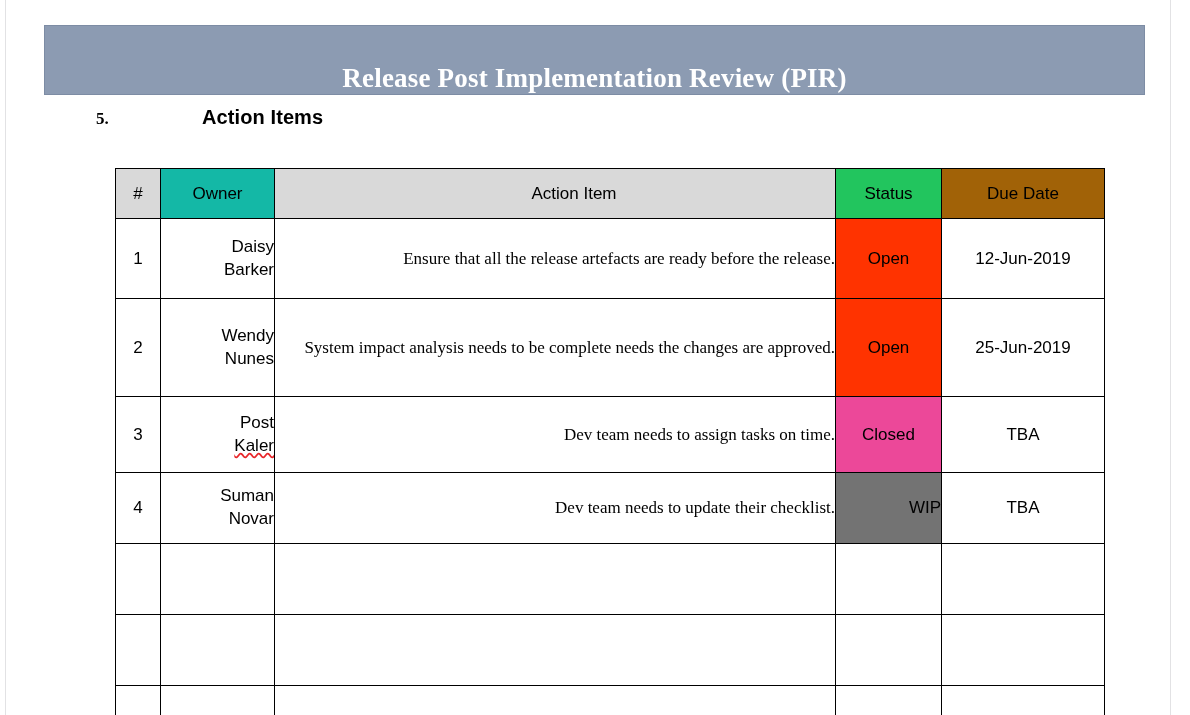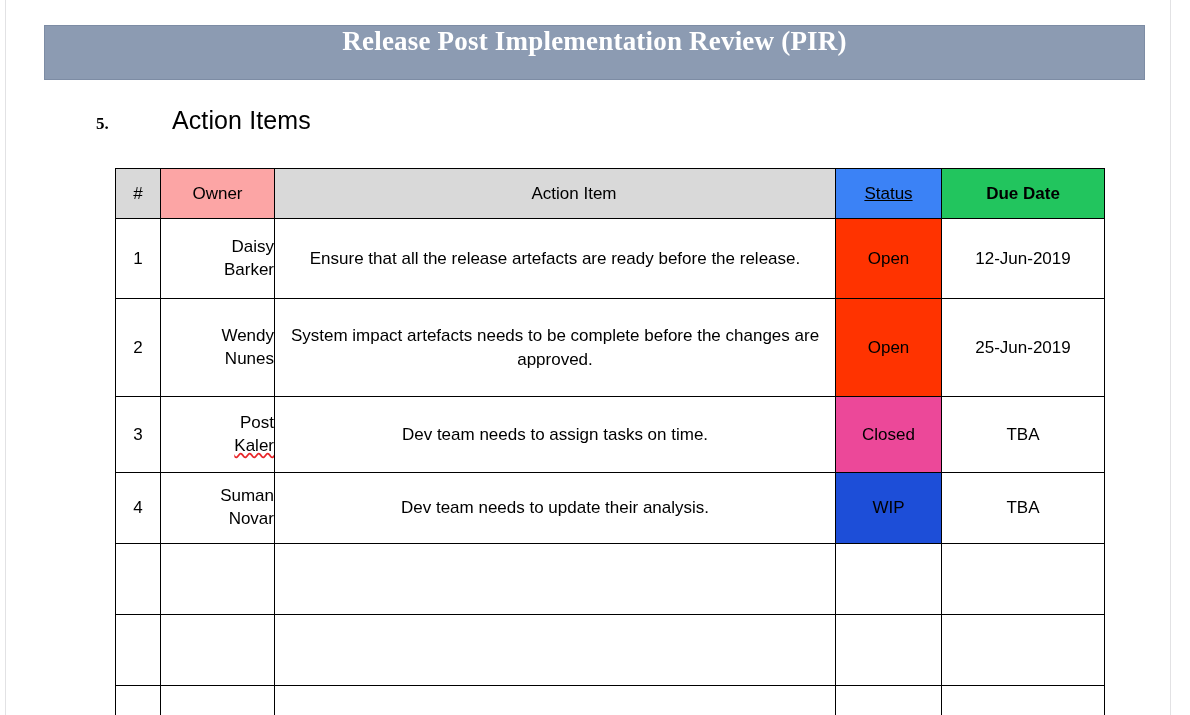--- a/index.html
+++ b/index.html
@@ -26,26 +26,26 @@
   }
   .page-guide-left  { left: 5px; }
   .page-guide-right { left: 1170px; }
 
   
   .banner {
     position: absolute;
     left: 44px;
     top: 25px;
     width: 1101px;
-    height: 55px;
+    height: 70px;
     background: #8c9bb2;
     border: 1px solid #7d8ca4;
     box-sizing: border-box;
     display: flex;
-    align-items: flex-start;
+    align-items: flex-end;
     justify-content: center;
   }
   .banner-title {
     font-family: "Liberation Serif", serif;
     font-weight: bold;
     font-size: 27px;
     color: #ffffff;
     letter-spacing: 0.2px;
     white-space: nowrap;
   }
@@ -61,24 +61,25 @@
   .section-number {
     font-family: "Liberation Serif", serif;
     font-weight: bold;
     font-size: 17px;
     color: #000000;
     width: 76px;
     display: inline-block;
   }
   .section-title {
     font-family: "Liberation Sans", sans-serif;
-    font-weight: normal;
-    font-size: 25px;
+    font-weight: bold;
+    font-size: 20px;
     color: #000000;
     letter-spacing: 0.1px;
+    margin-left: 30px;
   }
 
   
   .action-table {
     position: absolute;
     left: 115px;
     top: 168px;
     width: 989px;
     border-collapse: collapse;
     table-layout: fixed;
@@ -115,25 +116,26 @@
     text-align: center;
     font-size: 17px;
   }
   .cell-owner {
     text-align: right;
     font-size: 18px;
     line-height: 1.35;
     padding: 0 2px;
   }
   .cell-item {
-    text-align: center;
+    text-align: right;
     font-size: 18px;
     line-height: 1.4;
     padding: 0 4px 0 5px;
     vertical-align: top;
+    font-family: Liberation Serif, serif;
   }
   .cell-item.mid { vertical-align: middle; }
   .cell-status {
     text-align: center;
     font-size: 18px;
   }
   .cell-date {
     text-align: center;
     font-size: 17px;
   }
@@ -172,24 +174,24 @@
   <colgroup>
     <col class="c-num">
       <col class="c-owner">
       <col class="c-item">
       <col class="c-status">
       <col class="c-date">
   </colgroup>
   <thead>
     <tr>
       <th style="background: rgb(217, 217, 217);">#</th>
-      <th style="background: #fca5a5;">Owner</th>
+      <th style="background: #14b8a6;">Owner</th>
       <th style="background: rgb(217, 217, 217); padding-left: 38px;">Action Item</th>
-      <th style="background: #3b82f6; text-decoration: underline;">Status</th>
-      <th style="background: #22c55e; font-weight: bold;">Due Date</th>
+      <th style="background: #22c55e;">Status</th>
+      <th style="background: #a16207;">Due Date</th>
     </tr>
   </thead>
   <tbody>
 
     <tr class="r1">
       <td class="cell-num">1</td>
       <td class="cell-owner">
         <span>Daisy</span><br>
         <span>Barker</span>
       </td>
@@ -197,21 +199,21 @@
       <td class="cell-status" style="background: rgb(255, 51, 0);">Open</td>
       <td class="cell-date">12-Jun-2019</td>
     </tr>
 
     <tr class="r2">
       <td class="cell-num">2</td>
       <td class="cell-owner">
         <span>Wendy</span><br>
         <span>Nunes</span>
       </td>
-      <td class="cell-item">System impact artefacts needs to be complete before the changes are approved.</td>
+      <td class="cell-item">System impact analysis needs to be complete needs the changes are approved.</td>
       <td class="cell-status" style="background: rgb(255, 51, 0);">Open</td>
       <td class="cell-date">25-Jun-2019</td>
     </tr>
 
     <tr class="r3">
       <td class="cell-num">3</td>
       <td class="cell-owner">
         <span>Post</span><br>
         <span class="misspelled">Kaler</span>
       </td>
@@ -219,22 +221,22 @@
       <td class="cell-status" style="background: #ec4899;">Closed</td>
       <td class="cell-date">TBA</td>
     </tr>
 
     <tr class="r4">
       <td class="cell-num">4</td>
       <td class="cell-owner">
         <span>Suman</span><br>
         <span>Novar</span>
       </td>
-      <td class="cell-item mid">Dev team needs to update their analysis.</td>
-      <td class="cell-status" style="background: #1d4ed8;">WIP</td>
+      <td class="cell-item mid">Dev team needs to update their checklist.</td>
+      <td class="cell-status" style="background: #737373; text-align: right;">WIP</td>
       <td class="cell-date">TBA</td>
     </tr>
 
     <tr class="blank">
       <td class="cell-num"></td>
       <td class="cell-owner"></td>
       <td class="cell-item"></td>
       <td class="cell-status"></td>
       <td class="cell-date"></td>
     </tr>

